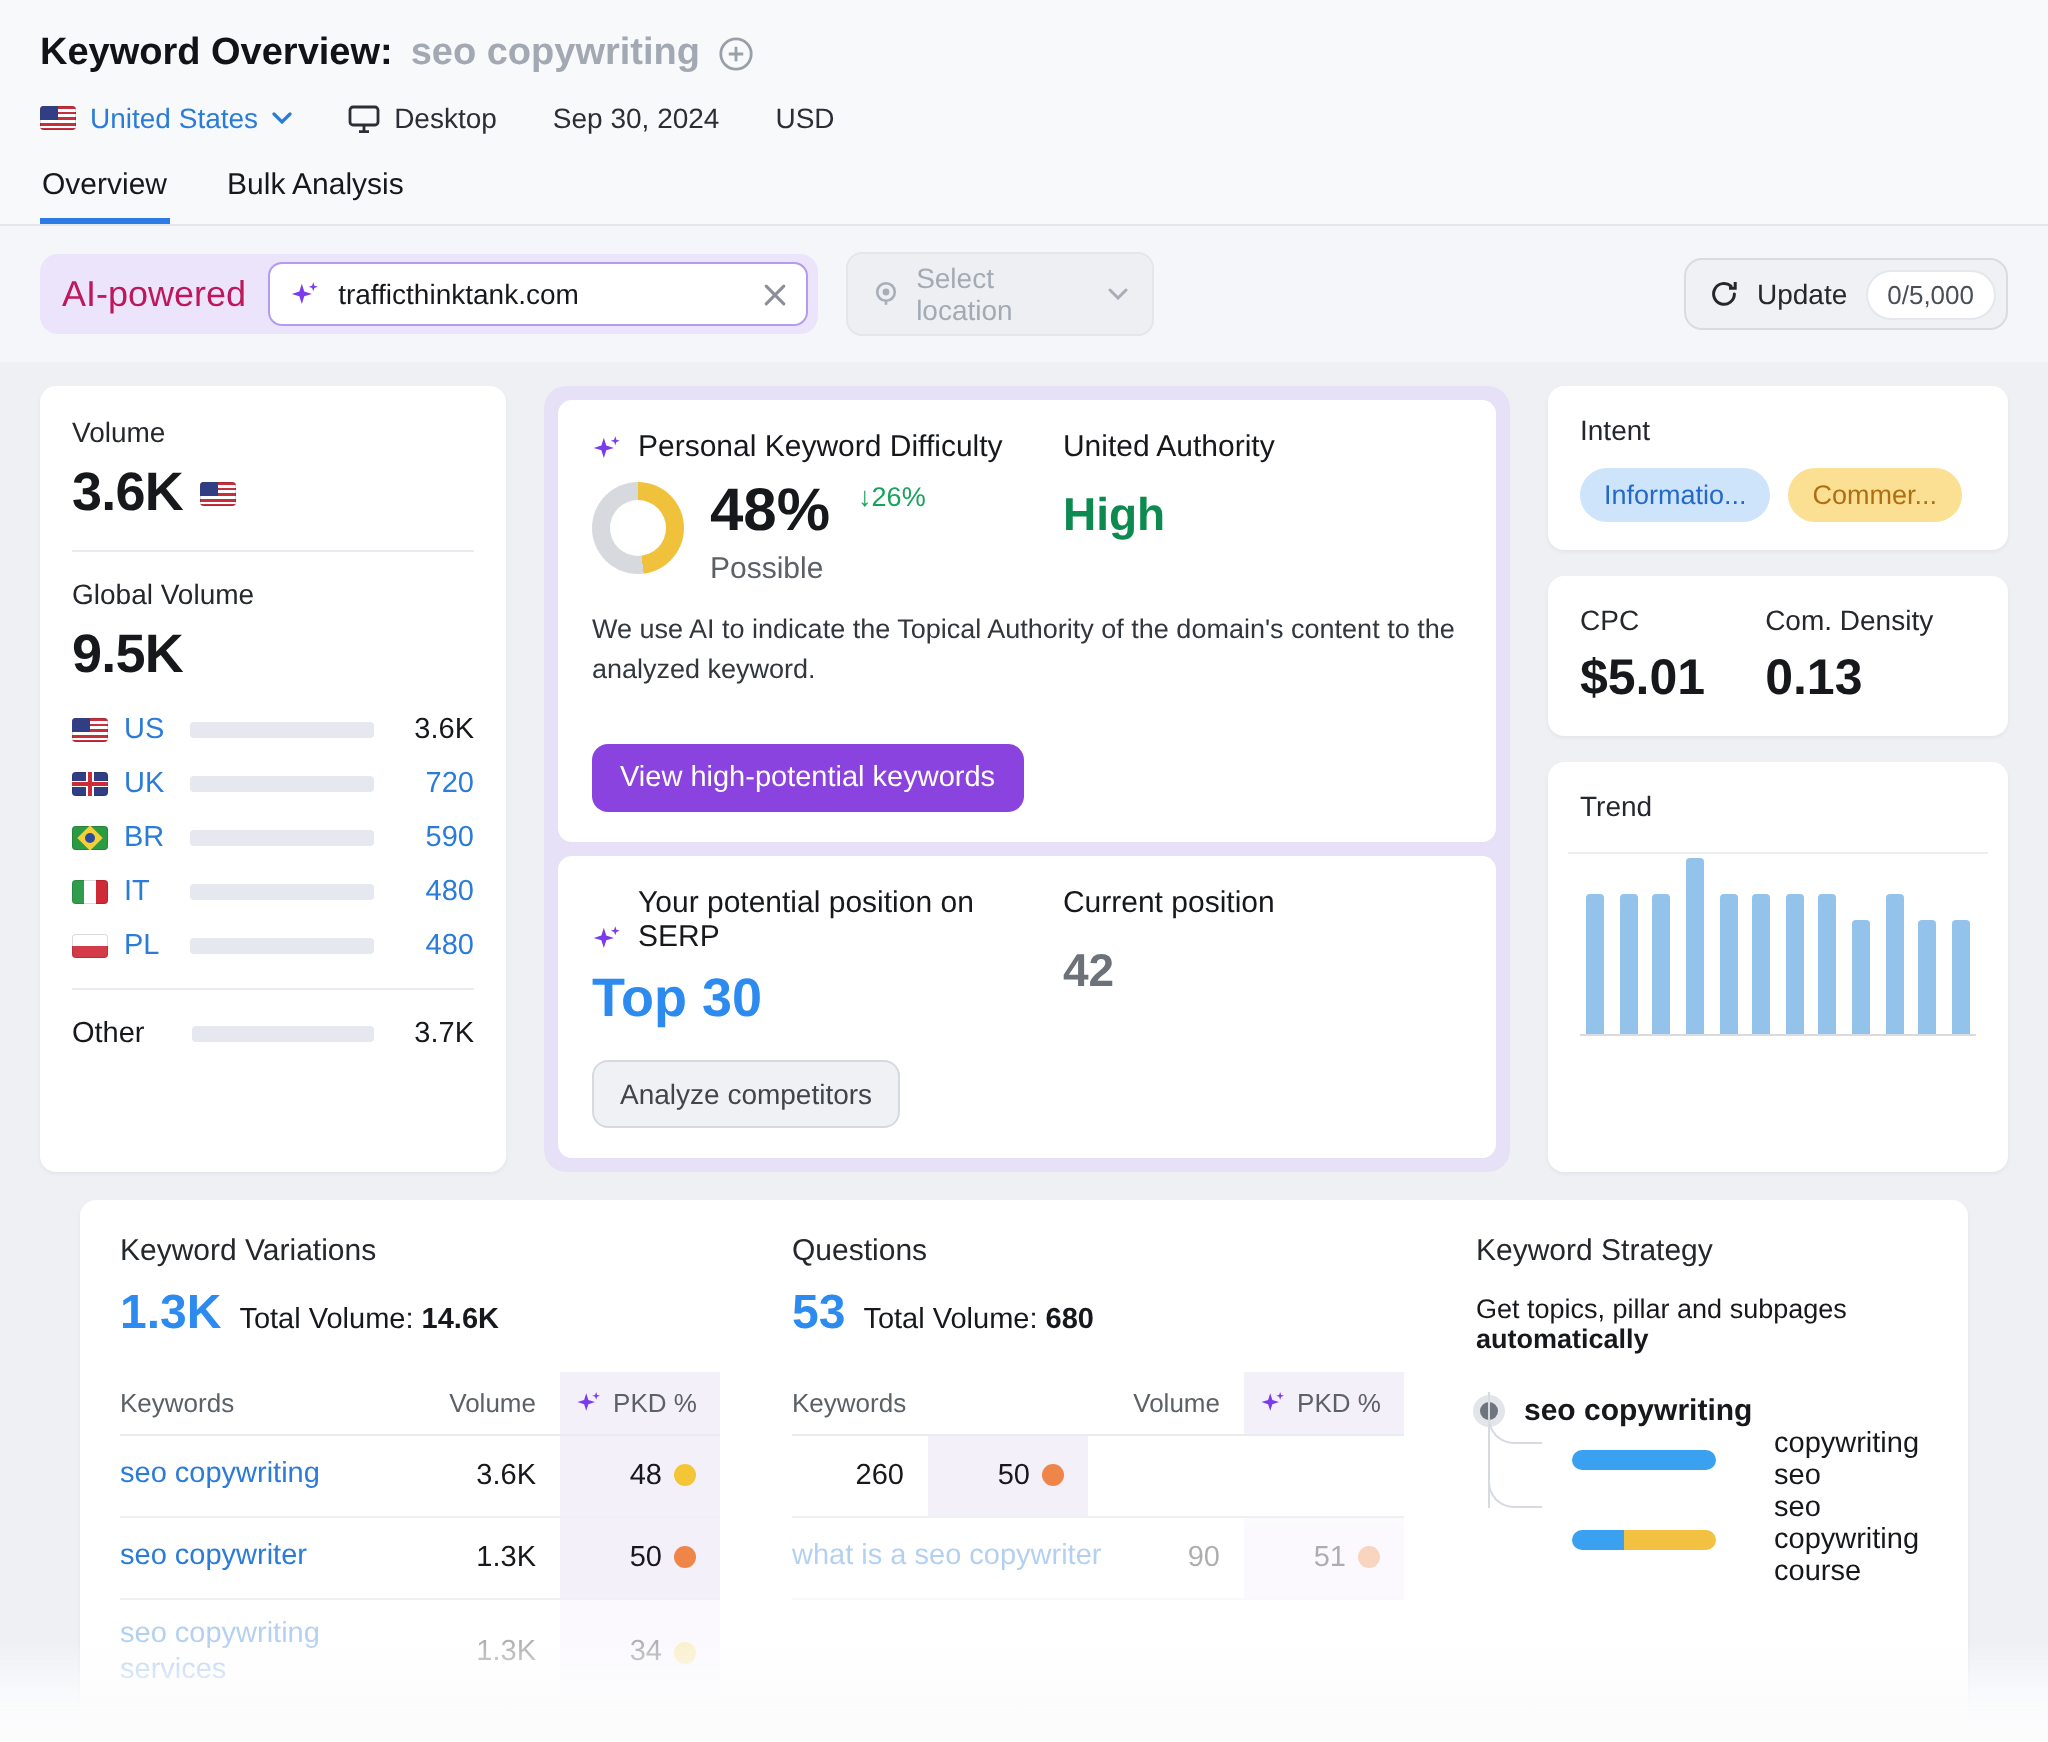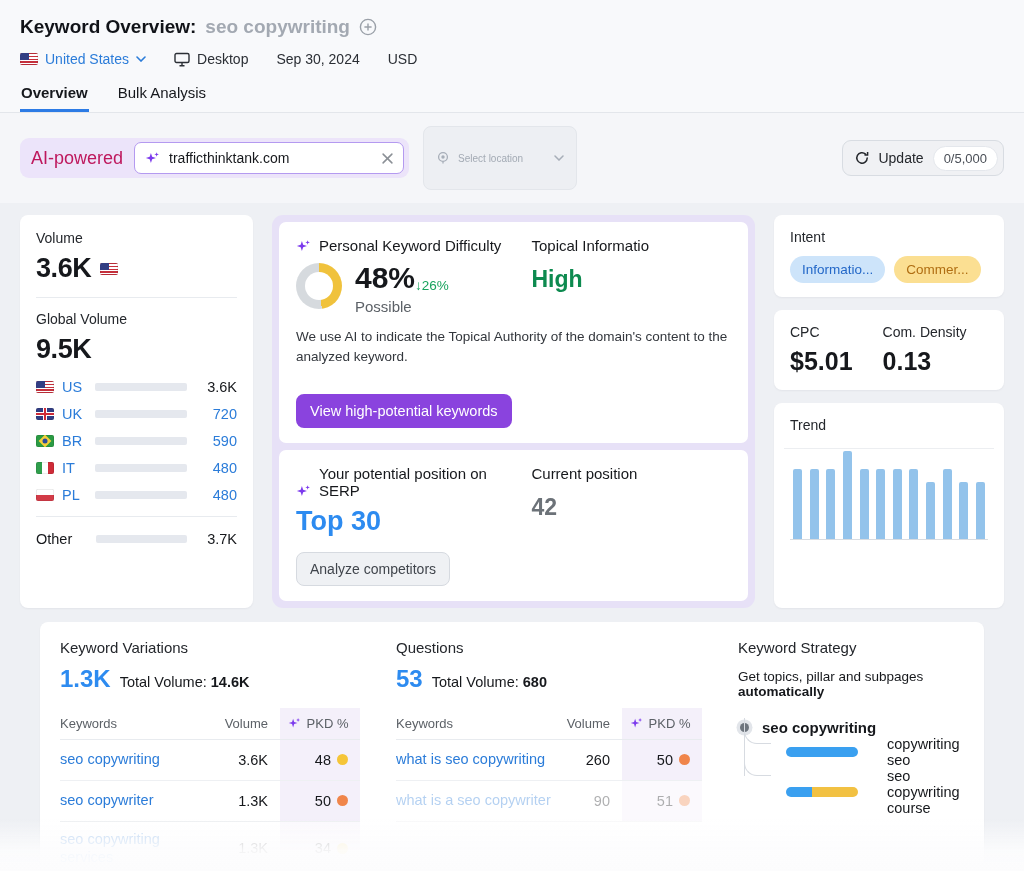--- a/index.html
+++ b/index.html
@@ -11,30 +11,30 @@
   
   .top{background:#f8f9fb;padding-top:16px}
   .title-row{display:flex;align-items:center;gap:9px;padding:0 20px}
   .page-title{font-size:19px;font-weight:700;color:#111318}
   .kw-gray{font-size:19px;font-weight:700;color:#a3a9b2}
   .meta-row{display:flex;align-items:center;gap:28px;padding:0 20px;margin-top:13px;font-size:14px;color:#2b2f35}
   .meta-item{display:flex;align-items:center;gap:7px}
   .blue{color:#2b7cd9}
   .tabs{display:flex;gap:28px;padding:0 20px;margin-top:17px;border-bottom:1px solid #e3e6eb}
   .tab{font-size:15px;padding:0 1px 11px;color:#16181c;cursor:pointer}
-  .tab.active{box-shadow:inset 0 -3px 0 #2c7be5;font-weight:700}
+  .tab.active{box-shadow:inset 0 -3px 0 #2c7be5;font-weight:400}
 
   
   .toolbar{display:flex;align-items:center;gap:14px;padding:13px 20px;background:#f5f6f9}
   .ai-group{display:flex;align-items:center;background:#ece4fa;border-radius:9px;padding:4px 5px 4px 0}
   .ai-label{color:#be185d;font-size:18px;padding:0 11px;white-space:nowrap}
   .ai-input{display:flex;align-items:center;gap:7px;background:#fff;border:1px solid #b49af0;border-radius:7px;height:30px;padding:0 10px;width:248px}
   .ai-input input{border:0;outline:0;font-size:14px;flex:1;min-width:0;font-family:inherit;color:#16181c;background:transparent}
   .x-btn{cursor:pointer;flex:none}
-  .select-loc{display:flex;align-items:center;gap:8px;background:#edeff3;border:1px solid #e3e6eb;border-radius:8px;height:32px;padding:15px 12px;width:128px;color:#a3aab4;font-size:10px;cursor:pointer}
+  .select-loc{display:flex;align-items:center;gap:8px;background:#edeff3;border:1px solid #e3e6eb;border-radius:8px;height:32px;padding:4px 12px;width:128px;color:#a3aab4;font-size:14px;cursor:pointer}
   .select-loc .ph{flex:1}
   .update-btn{margin-left:auto;display:flex;align-items:center;gap:9px;background:#f0f1f4;border:1px solid #d8dce2;border-radius:9px;height:34px;padding:0 5px 0 12px;font-size:14px;color:#24272c;cursor:pointer}
   .quota{background:#fff;border:1px solid #e4e7ec;border-radius:999px;padding:4px 10px;font-size:13px;color:#4a4f57}
 
   
   .main{padding:12px 20px 0}
   .row1{display:flex;gap:19px;align-items:stretch}
   .card{background:#fff;border-radius:8px;box-shadow:0 1px 2px rgba(22,27,40,.05)}
   .lbl{font-size:14px;color:#24272c}
   .big{font-size:27px;font-weight:700;letter-spacing:-.4px;margin-top:7px;display:flex;align-items:center;gap:9px}
@@ -53,21 +53,21 @@
   .mid-wrap{width:483px;box-sizing:border-box;background:#e7e1f7;border-radius:11px;padding:7px;display:flex;flex-direction:column;gap:7px;flex:none}
   .mcard{background:#fff;border-radius:7px;padding:15px 17px}
   .mcard.grow{flex:1}
   .cols{display:flex}
   .col-l{flex:1.18}
   .col-r{flex:1}
   .card-head{display:flex;align-items:flex-end;gap:8px;font-size:15px;color:#16181c}
   .donut-row{display:flex;align-items:flex-start;gap:13px;margin-top:9px}
   .donut{width:46px;height:46px;border-radius:50%;position:relative;flex:none}
   .donut::after{content:"";position:absolute;inset:9px;background:#fff;border-radius:50%}
-  .pkd-num{display:flex;align-items:flex-end;gap:0}
+  .pkd-num{display:flex;align-items:flex-start;gap:14px}
   .pkd-val{font-size:30px;font-weight:700;line-height:1}
   .delta{color:#18a35d;font-size:13.5px}
   .possible{font-size:15px;color:#5c6167;margin-top:5px}
   .ta-high{color:#0d8a4f;font-size:23px;font-weight:700;margin-top:12px}
   .desc{font-size:13.5px;color:#33373d;line-height:1.5;margin-top:12px;max-width:462px}
   .cta{display:inline-block;background:#8a43de;color:#fff;font-size:14.5px;border:0;border-radius:8px;padding:9px 14px;margin-top:26px;font-family:inherit;cursor:pointer}
   .top30{color:#2d8bf0;font-size:27px;font-weight:700;margin-top:7px}
   .cur42{color:#6c7278;font-size:23px;font-weight:700;margin-top:12px}
   .ghost-btn{background:#eff1f4;border:1px solid #d6dae0;border-radius:8px;color:#40454c;font-size:14px;padding:8px 13px;margin-top:15px;font-family:inherit;cursor:pointer}
 
@@ -284,21 +284,21 @@
                 <div class="pkd-num">
                   <span class="pkd-val">48%</span>
                   <span class="delta">↓26%</span>
                 </div>
                 <div class="possible">Possible</div>
               </div>
             </div>
           </div>
           <div class="col-r">
             <div class="card-head">
-                <span>Topical Informatio</span>
+                <span>United Authority</span>
               </div>
             <div class="ta-high">High</div>
           </div>
         </div>
         <div class="desc">We use AI to indicate the Topical Authority of the domain's content to the analyzed keyword.</div>
         <button class="cta">View high-potential keywords</button>
       </div>
 
       <div class="mcard grow">
         <div class="cols">
@@ -436,23 +436,20 @@
                 <span>
                   <svg width="13" height="13" viewBox="0 0 16 16">
                     <path d="M6.3 2l1.3 4.1L11.7 7.4 7.6 8.7 6.3 12.8 5 8.7.9 7.4 5 6.1z" fill="#7c3aed"></path>
                     <path d="M12.4 1.2l.6 1.8 1.8.6-1.8.6-.6 1.8-.6-1.8-1.8-.6 1.8-.6z" fill="#7c3aed"></path>
                   </svg>
                 </span>
                 <span>PKD %</span>
               </span>
             </div>
             <div class="krow">
-              <div class="kw">
-                <a>what is seo copywriting</a>
-              </div>
               <span class="vol">260</span>
               <span class="kcell-pkd">
                 <span>50</span>
                 <span class="dot" style="background: rgb(240, 133, 74);"></span>
               </span>
             </div>
             <div class="krow muted">
               <div class="kw">
                 <a>what is a seo copywriter</a>
               </div>

